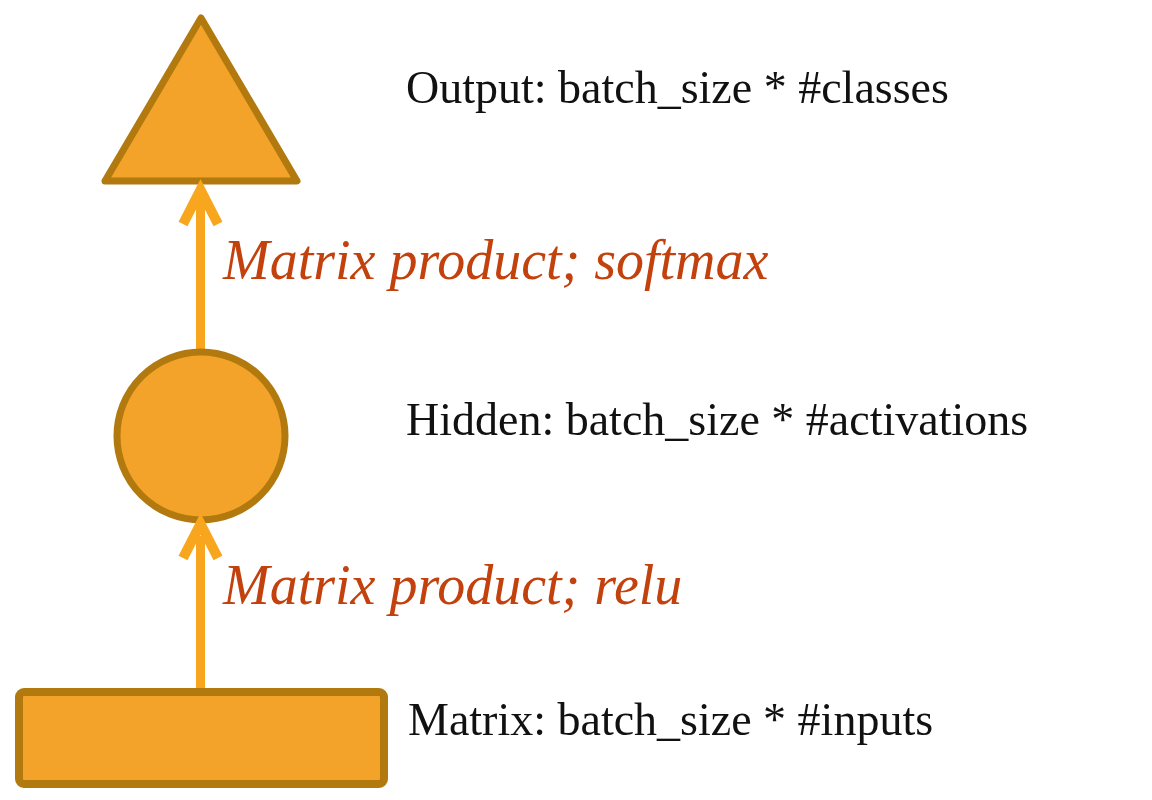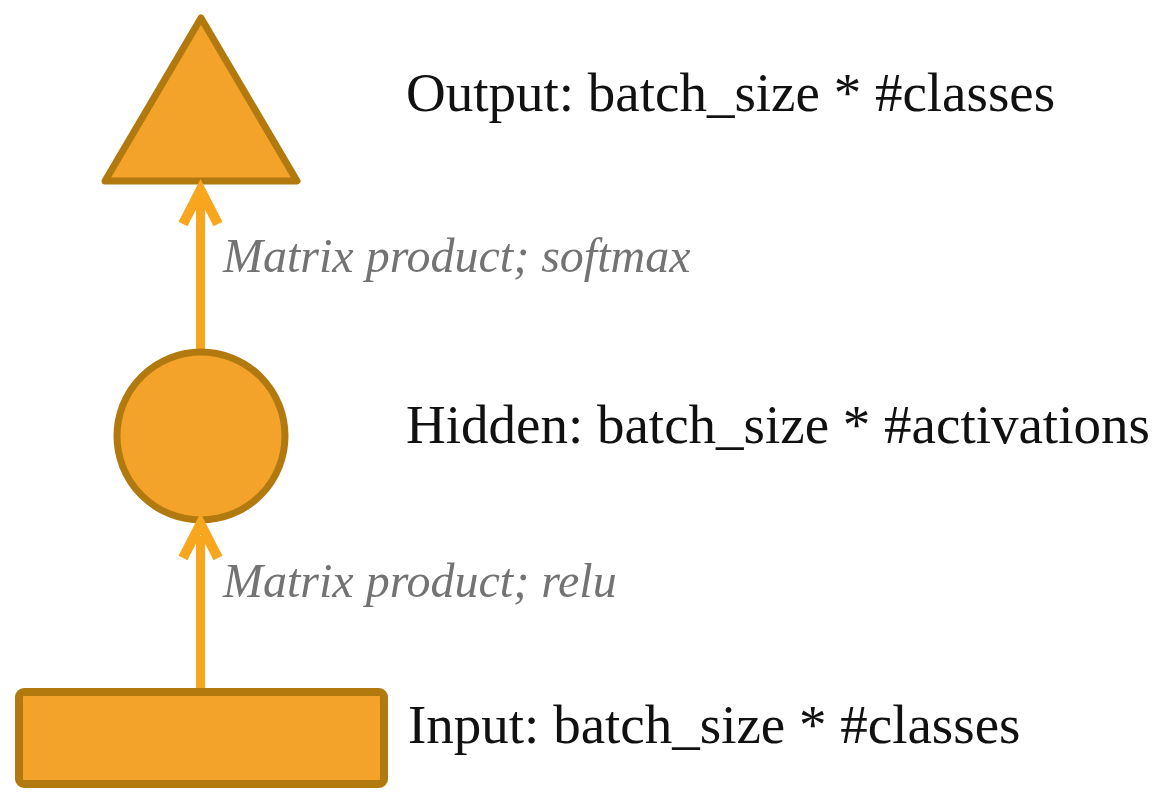--- a/index.html
+++ b/index.html
@@ -17,31 +17,31 @@
   }
   #shapes {
     position: absolute;
     left: 0;
     top: 0;
     width: 1152px;
     height: 800px;
   }
   .node-label {
     position: absolute;
-    font-size: 55px;
+    font-size: 46px;
     line-height: 1.1;
     color: #111111;
     white-space: nowrap;
   }
   .edge-label {
     position: absolute;
-    font-size: 48px;
+    font-size: 56px;
     line-height: 1.1;
     font-style: italic;
-    color: #737373;
+    color: #c2410c;
     white-space: nowrap;
   }
   #output-label { left: 406px; top: 63px; }
   #hidden-label { left: 406px; top: 395px; text-align: center; }
   #input-label  { left: 408px; top: 695px; }
   #softmax-label { left: 223px; top: 230px; }
   #relu-label    { left: 223px; top: 555px; }
 </style>
 </head>
 <body>
@@ -64,19 +64,19 @@
       <path d="M183 558 L200.5 524 L218 558" fill="none" stroke-width="10" stroke-linejoin="miter" stroke="#F9A61F"></path>
     </g>
 
     <rect x="19" y="692" width="365" height="92" rx="5" stroke-width="8" fill="#F3A32A" stroke="#B2790F"></rect>
   </svg>
 
   <div class="node-label" id="output-label">Output: batch_size * #classes</div>
 
   <div class="node-label" id="hidden-label">Hidden: batch_size * #activations</div>
 
-  <div class="node-label" id="input-label">Input: batch_size * #classes</div>
+  <div class="node-label" id="input-label">Matrix: batch_size * #inputs</div>
 
   <div class="edge-label" id="softmax-label">Matrix product; softmax</div>
 
   <div class="edge-label" id="relu-label">Matrix product; relu</div>
 
 </div>
 
 </body></html>

